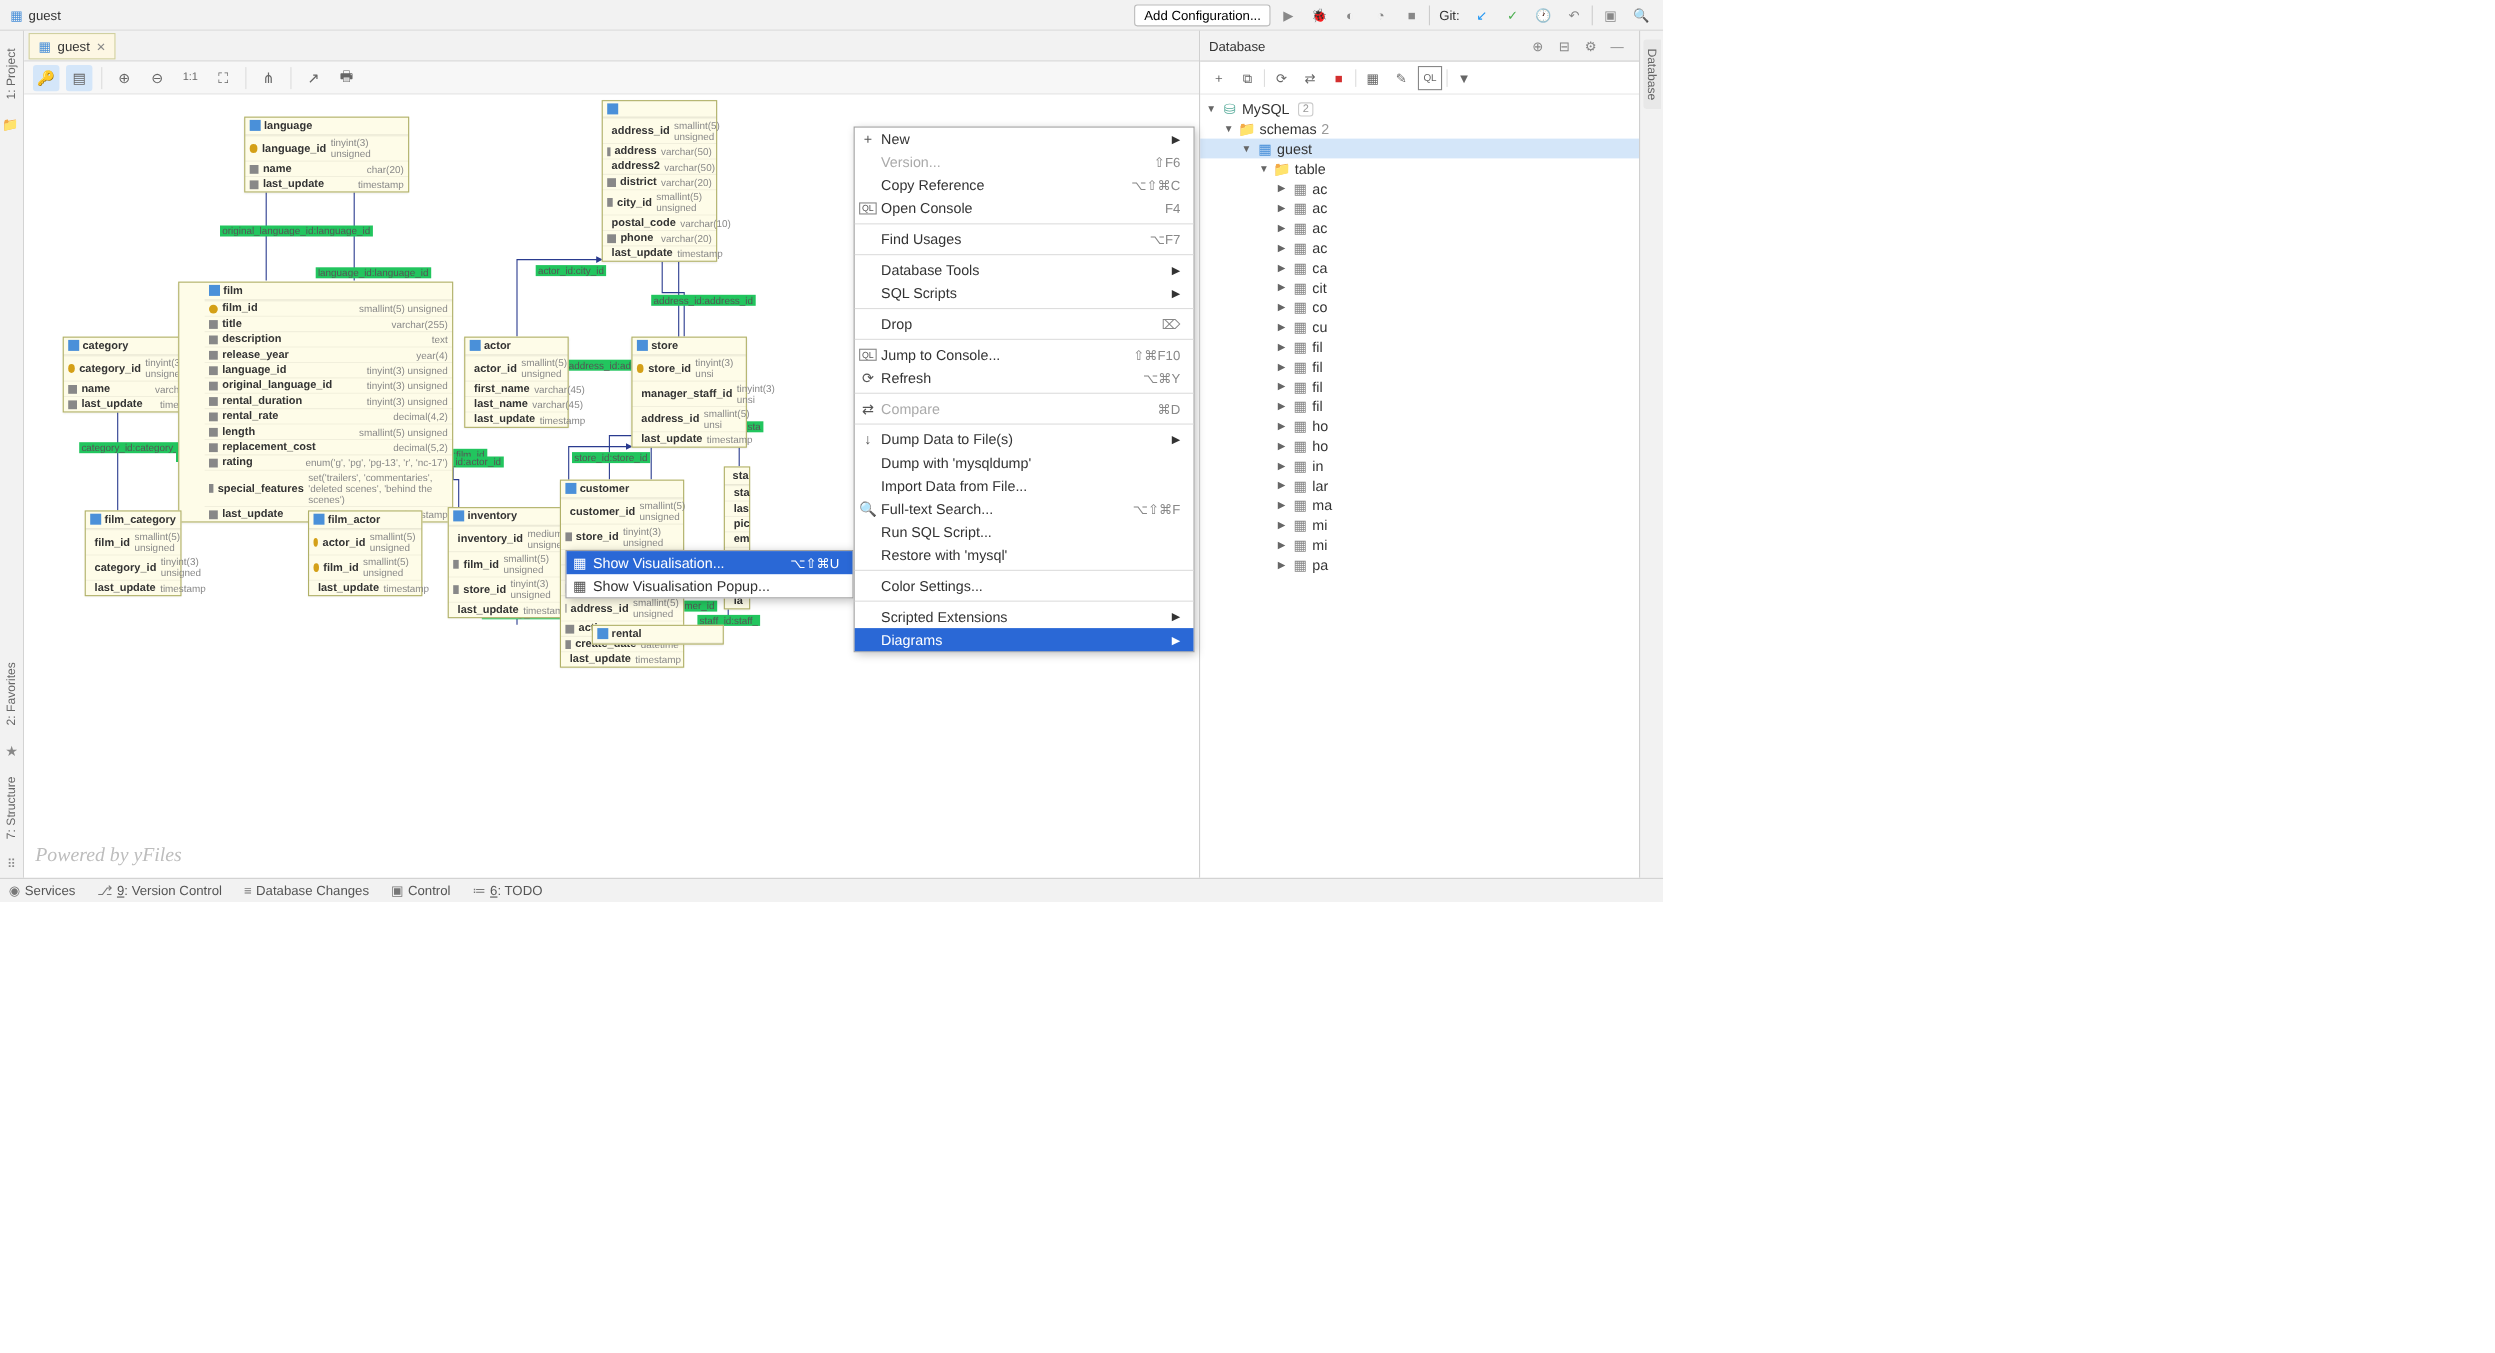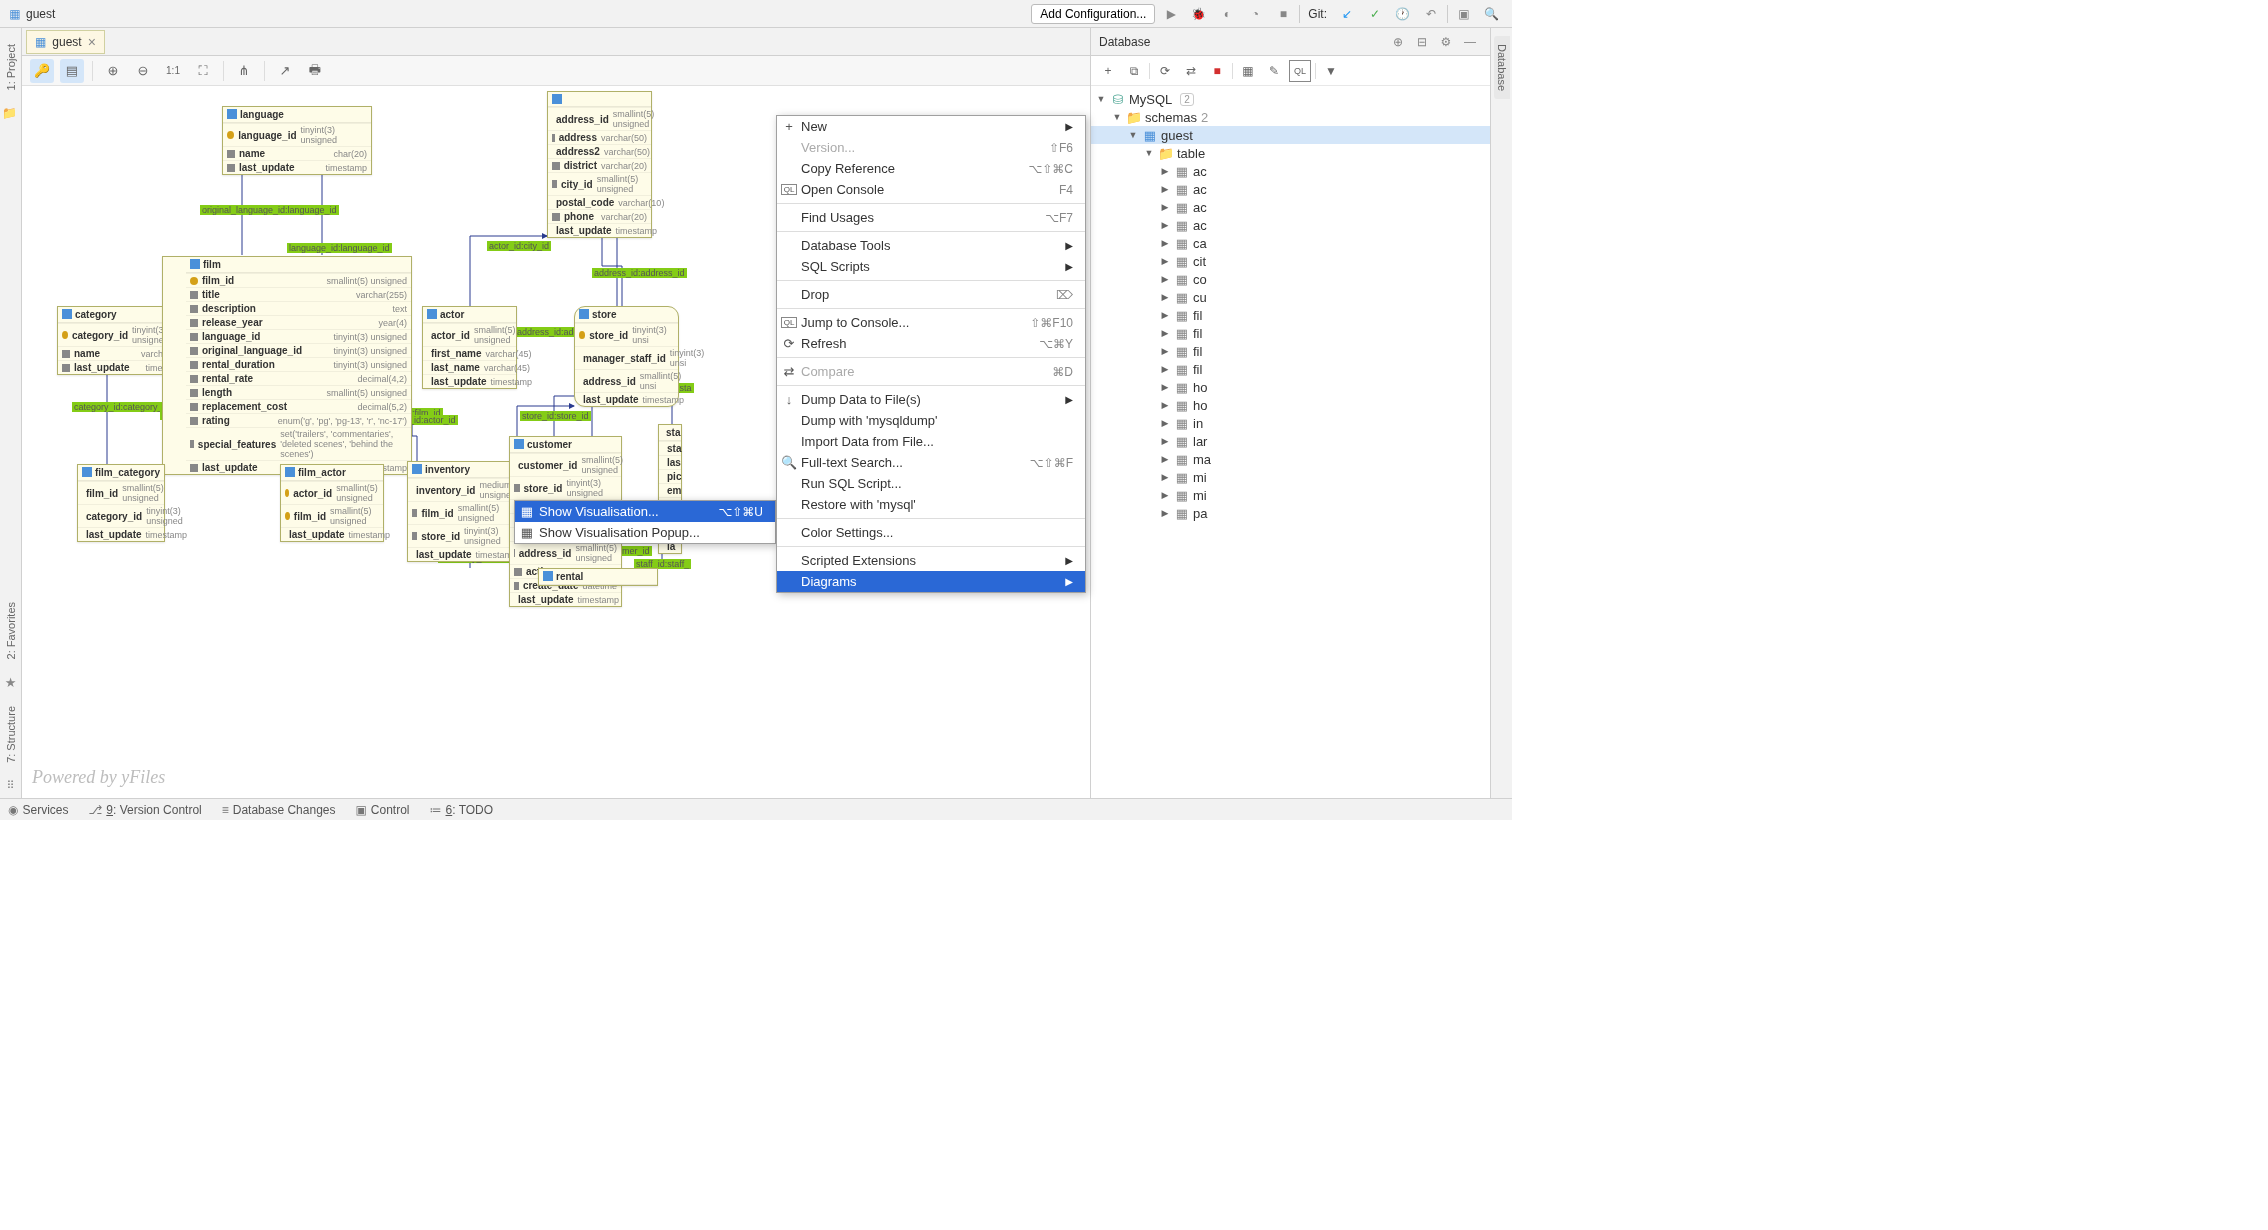--- a/index.html
+++ b/index.html
@@ -38,21 +38,21 @@
     .canvas { flex: 1; position: relative; background: #fff; overflow: hidden; }
     .entity { position: absolute; background: #fefce8; border: 1px solid #b0b068; font-size: 10px; box-shadow: 0 1px 2px rgba(0,0,0,0.1); }
     .entity-header { display: flex; align-items: flex-start; padding: 2px 4px; font-weight: bold; gap: 3px; border-bottom: 1px solid rgba(0,0,0,0.08); }
     .entity-header .ent-icon { width: 10px; height: 10px; background: #4a90d9; display: inline-block; }
     .entity-row { display: flex; padding: 1px 4px; gap: 4px; align-items: center; border-top: 1px solid rgba(0,0,0,0.05); }
     .entity-row .col-icon { width: 8px; height: 8px; display: inline-block; }
     .entity-row .col-icon.pk { background: #d4a017; border-radius: 50%; }
     .entity-row .col-icon.norm { background: #888; }
     .entity-row .col-name { font-weight: bold; flex: 1; }
     .entity-row .col-type { color: #888; font-size: 9px; }
-    .rel-label { position: absolute; font-size: 9px; color: #555; background: #84cc16; padding: 0 2px; }
+    .rel-label { position: absolute; font-size: 9px; color: #555; background: #22c55e; padding: 0 2px; }
     
     .canvas svg.connectors { position: absolute; inset: 0; width: 100%; height: 100%; pointer-events: none; }
     .connectors polyline { stroke: #2a3b8f; stroke-width: 1; fill: none; }
     .arrowhead { fill: #2a3b8f; }
     
     .powered { position: absolute; left: 10px; bottom: 10px; color: #bdbdbd; font-size: 18px; font-style: italic; font-family: "Times New Roman", serif; }
     
     .db-panel { width: 400px; border-left: 1px solid #d0d0d0; background: #fff; display: flex; flex-direction: column; }
     .db-panel-header { height: 28px; background: #f2f2f2; border-bottom: 1px solid #d0d0d0; display: flex; align-items: center; padding: 0 8px; }
     .db-panel-header .title { font-weight: 500; flex: 1; }
@@ -378,21 +378,21 @@
             <span class="col-icon norm"></span>
             <span class="col-name">phone</span>
             <span class="col-type">varchar(20)</span>
           </div>
           <div class="entity-row">
             <span class="col-icon norm"></span>
             <span class="col-name">last_update</span>
             <span class="col-type">timestamp</span>
           </div>
         </div>
-        <div class="entity" style="left: 552px; top: 220px; width: 105px; border-radius: 11px;">
+        <div class="entity" style="left: 552px; top: 220px; width: 105px;">
           <div class="entity-header">
             <span class="ent-icon"></span>
             <span>store</span>
           </div>
           <div class="entity-row">
             <span class="col-icon pk"></span>
             <span class="col-name">store_id</span>
             <span class="col-type">tinyint(3) unsi</span>
           </div>
           <div class="entity-row">

